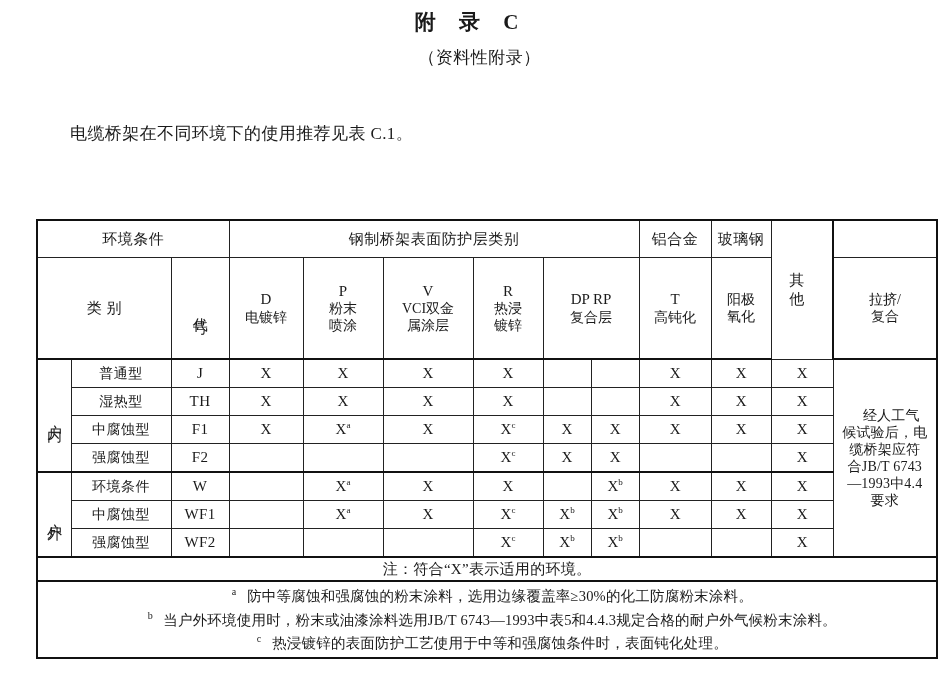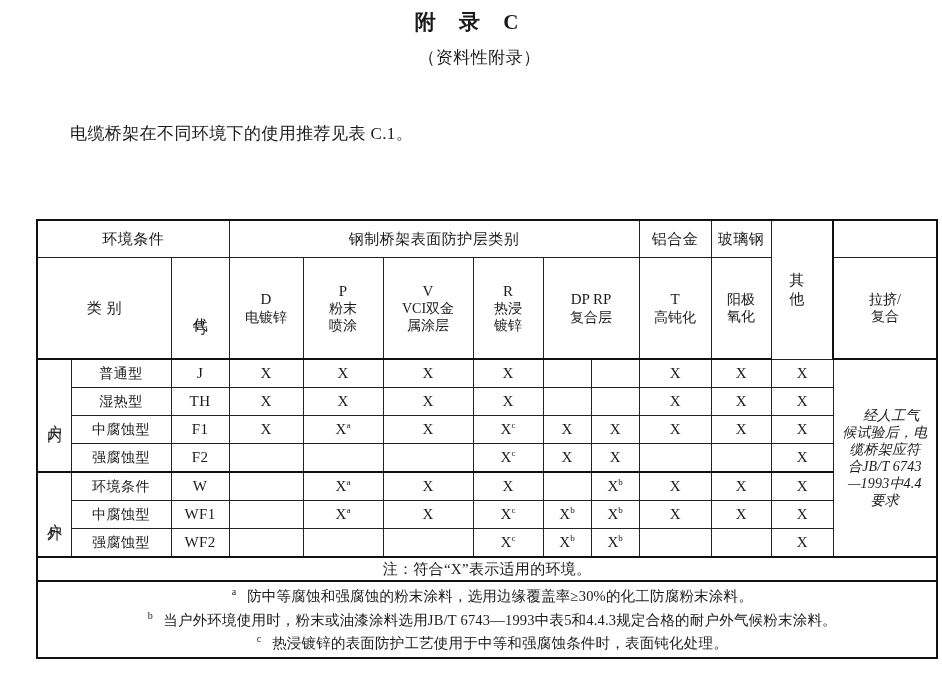--- a/index.html
+++ b/index.html
@@ -124,21 +124,21 @@
   .mark sup { font-size: 9px; vertical-align: super; }
 
   td.other {
     font-size: 14px;
     text-align: left;
     vertical-align: top;
     padding: 5px 6px 0 7px;
     line-height: 1.62;
     letter-spacing: 0.2px;
   }
-  td.other .oline { display: block; white-space: nowrap; font-style: italic; }
+  td.other .oline { display: block; white-space: nowrap; }
   td.other .indent { padding-left: 13px; }
 
   td.note {
     text-align: left;
     font-size: 15px;
     padding: 5px 0 5px 16px;
     letter-spacing: 0.3px;
     height: 22px;
     border-radius: 12px;
   }

